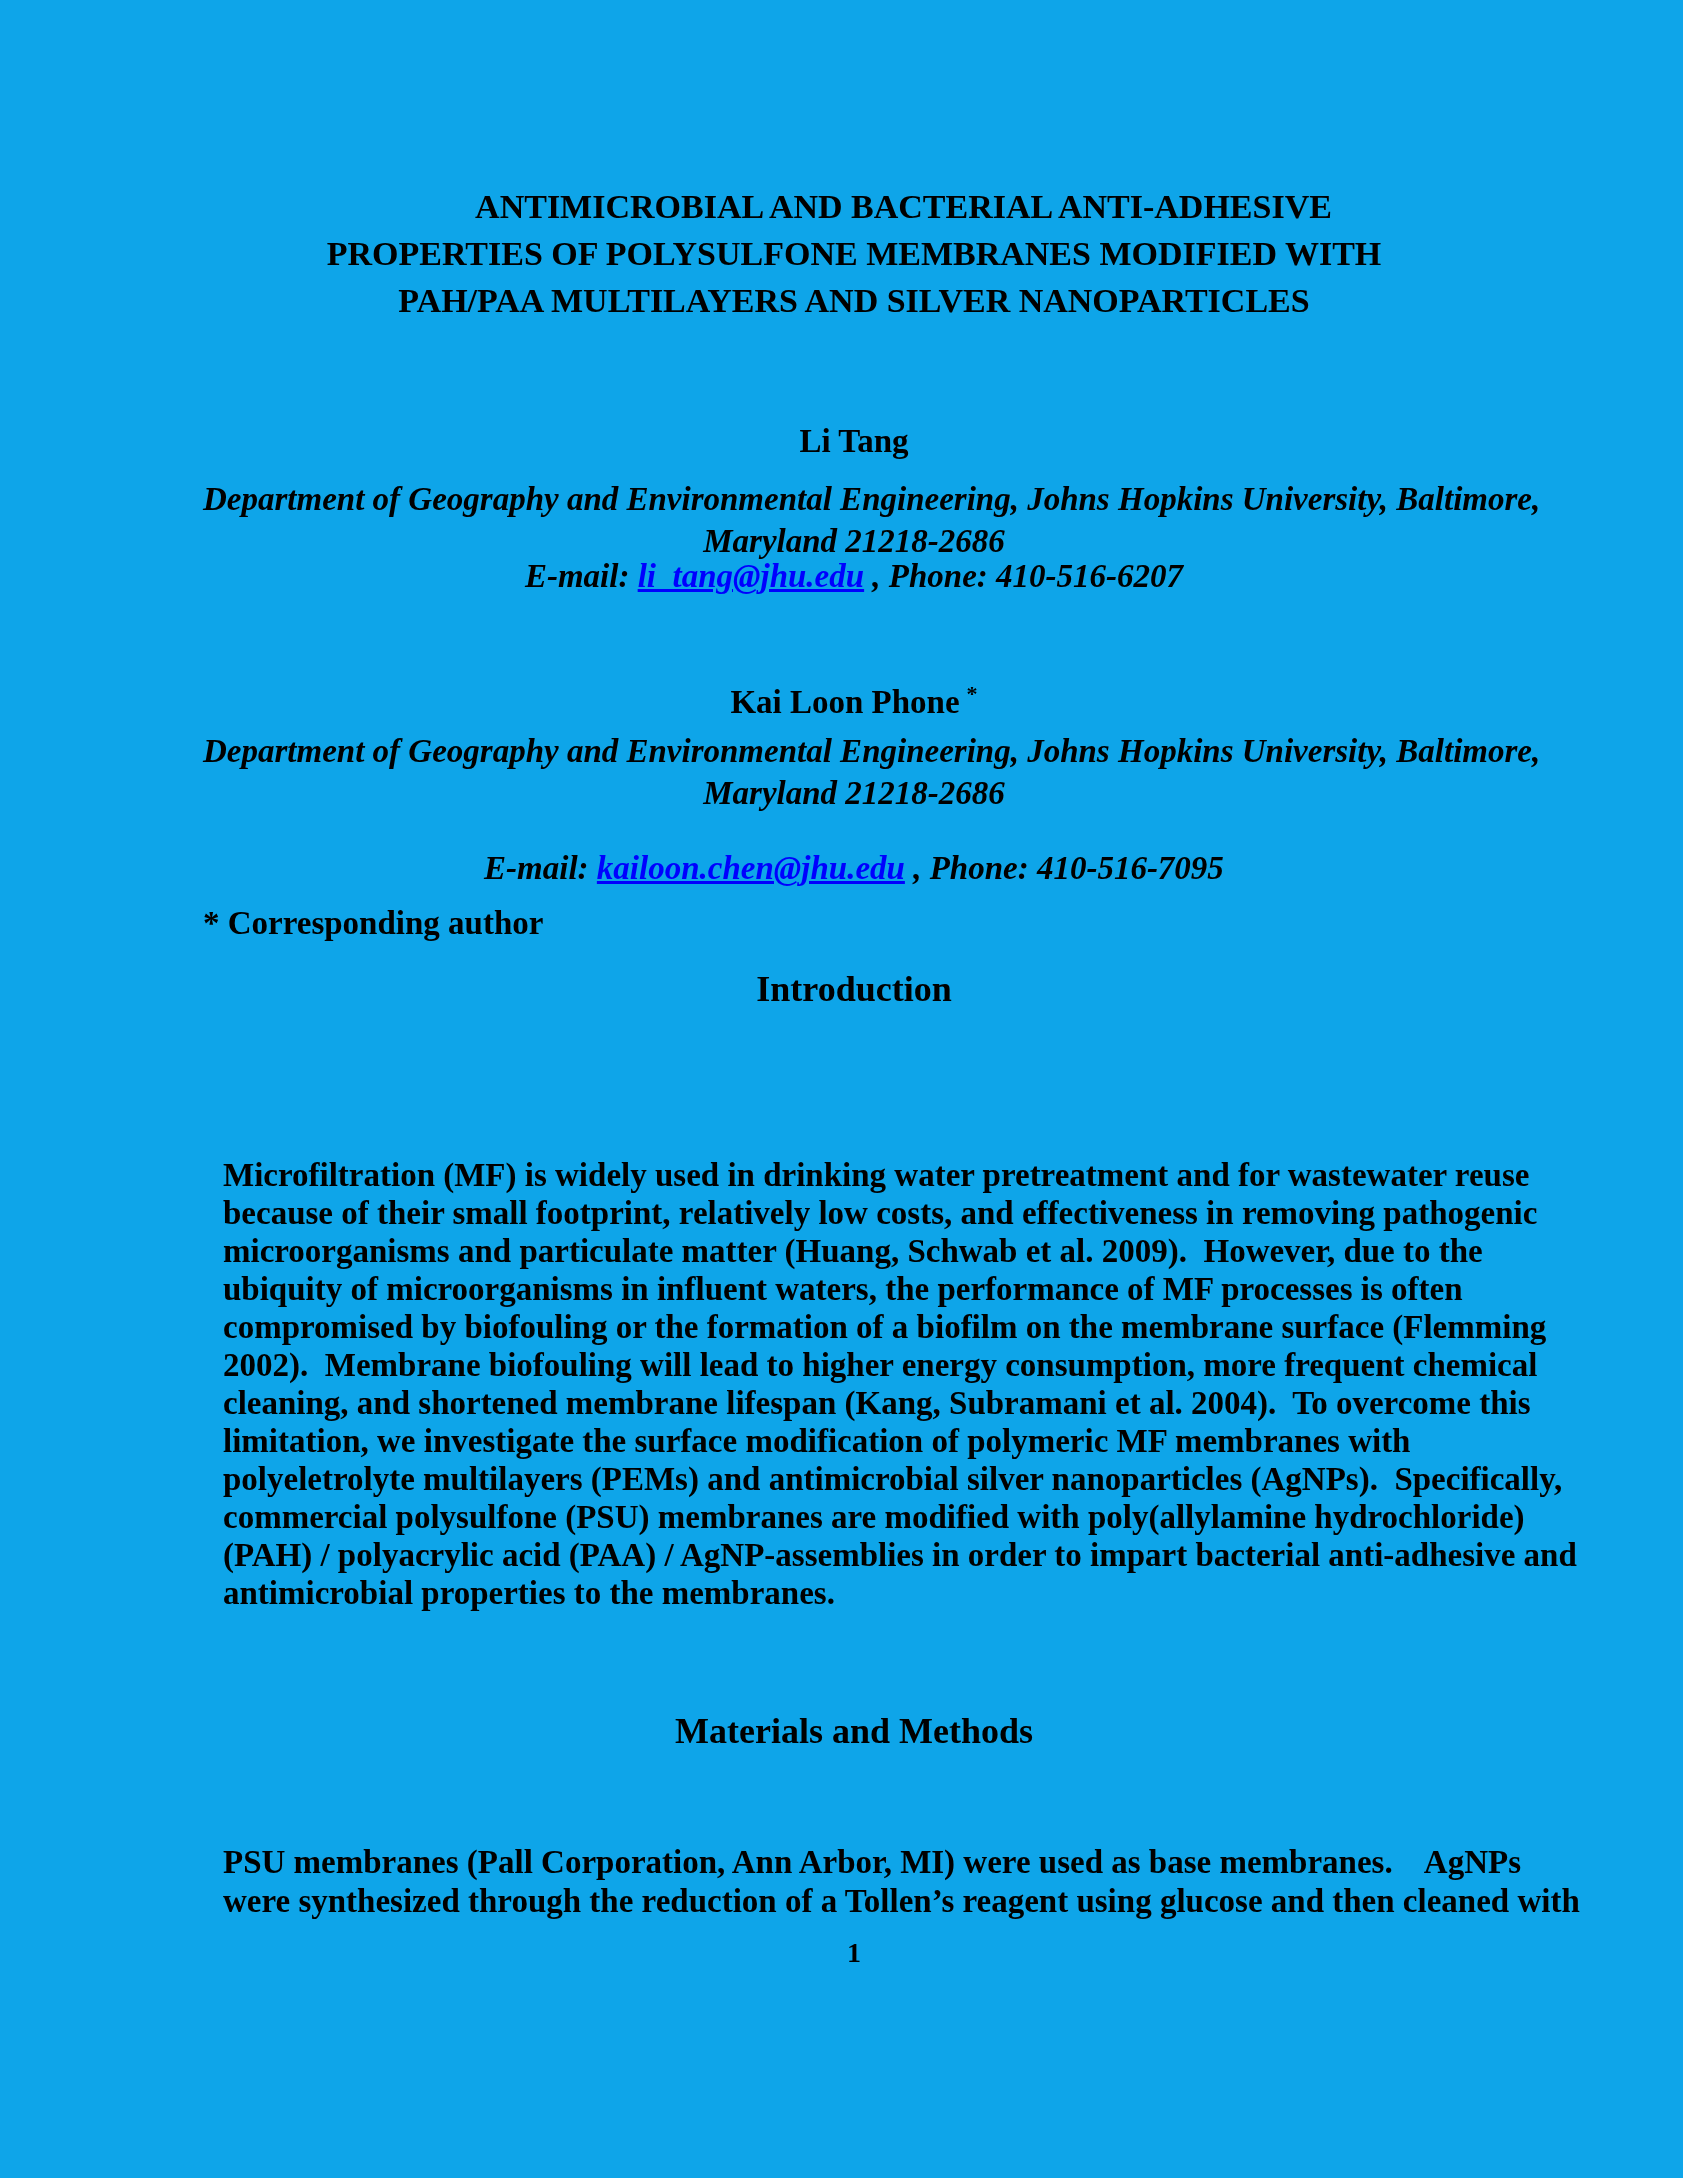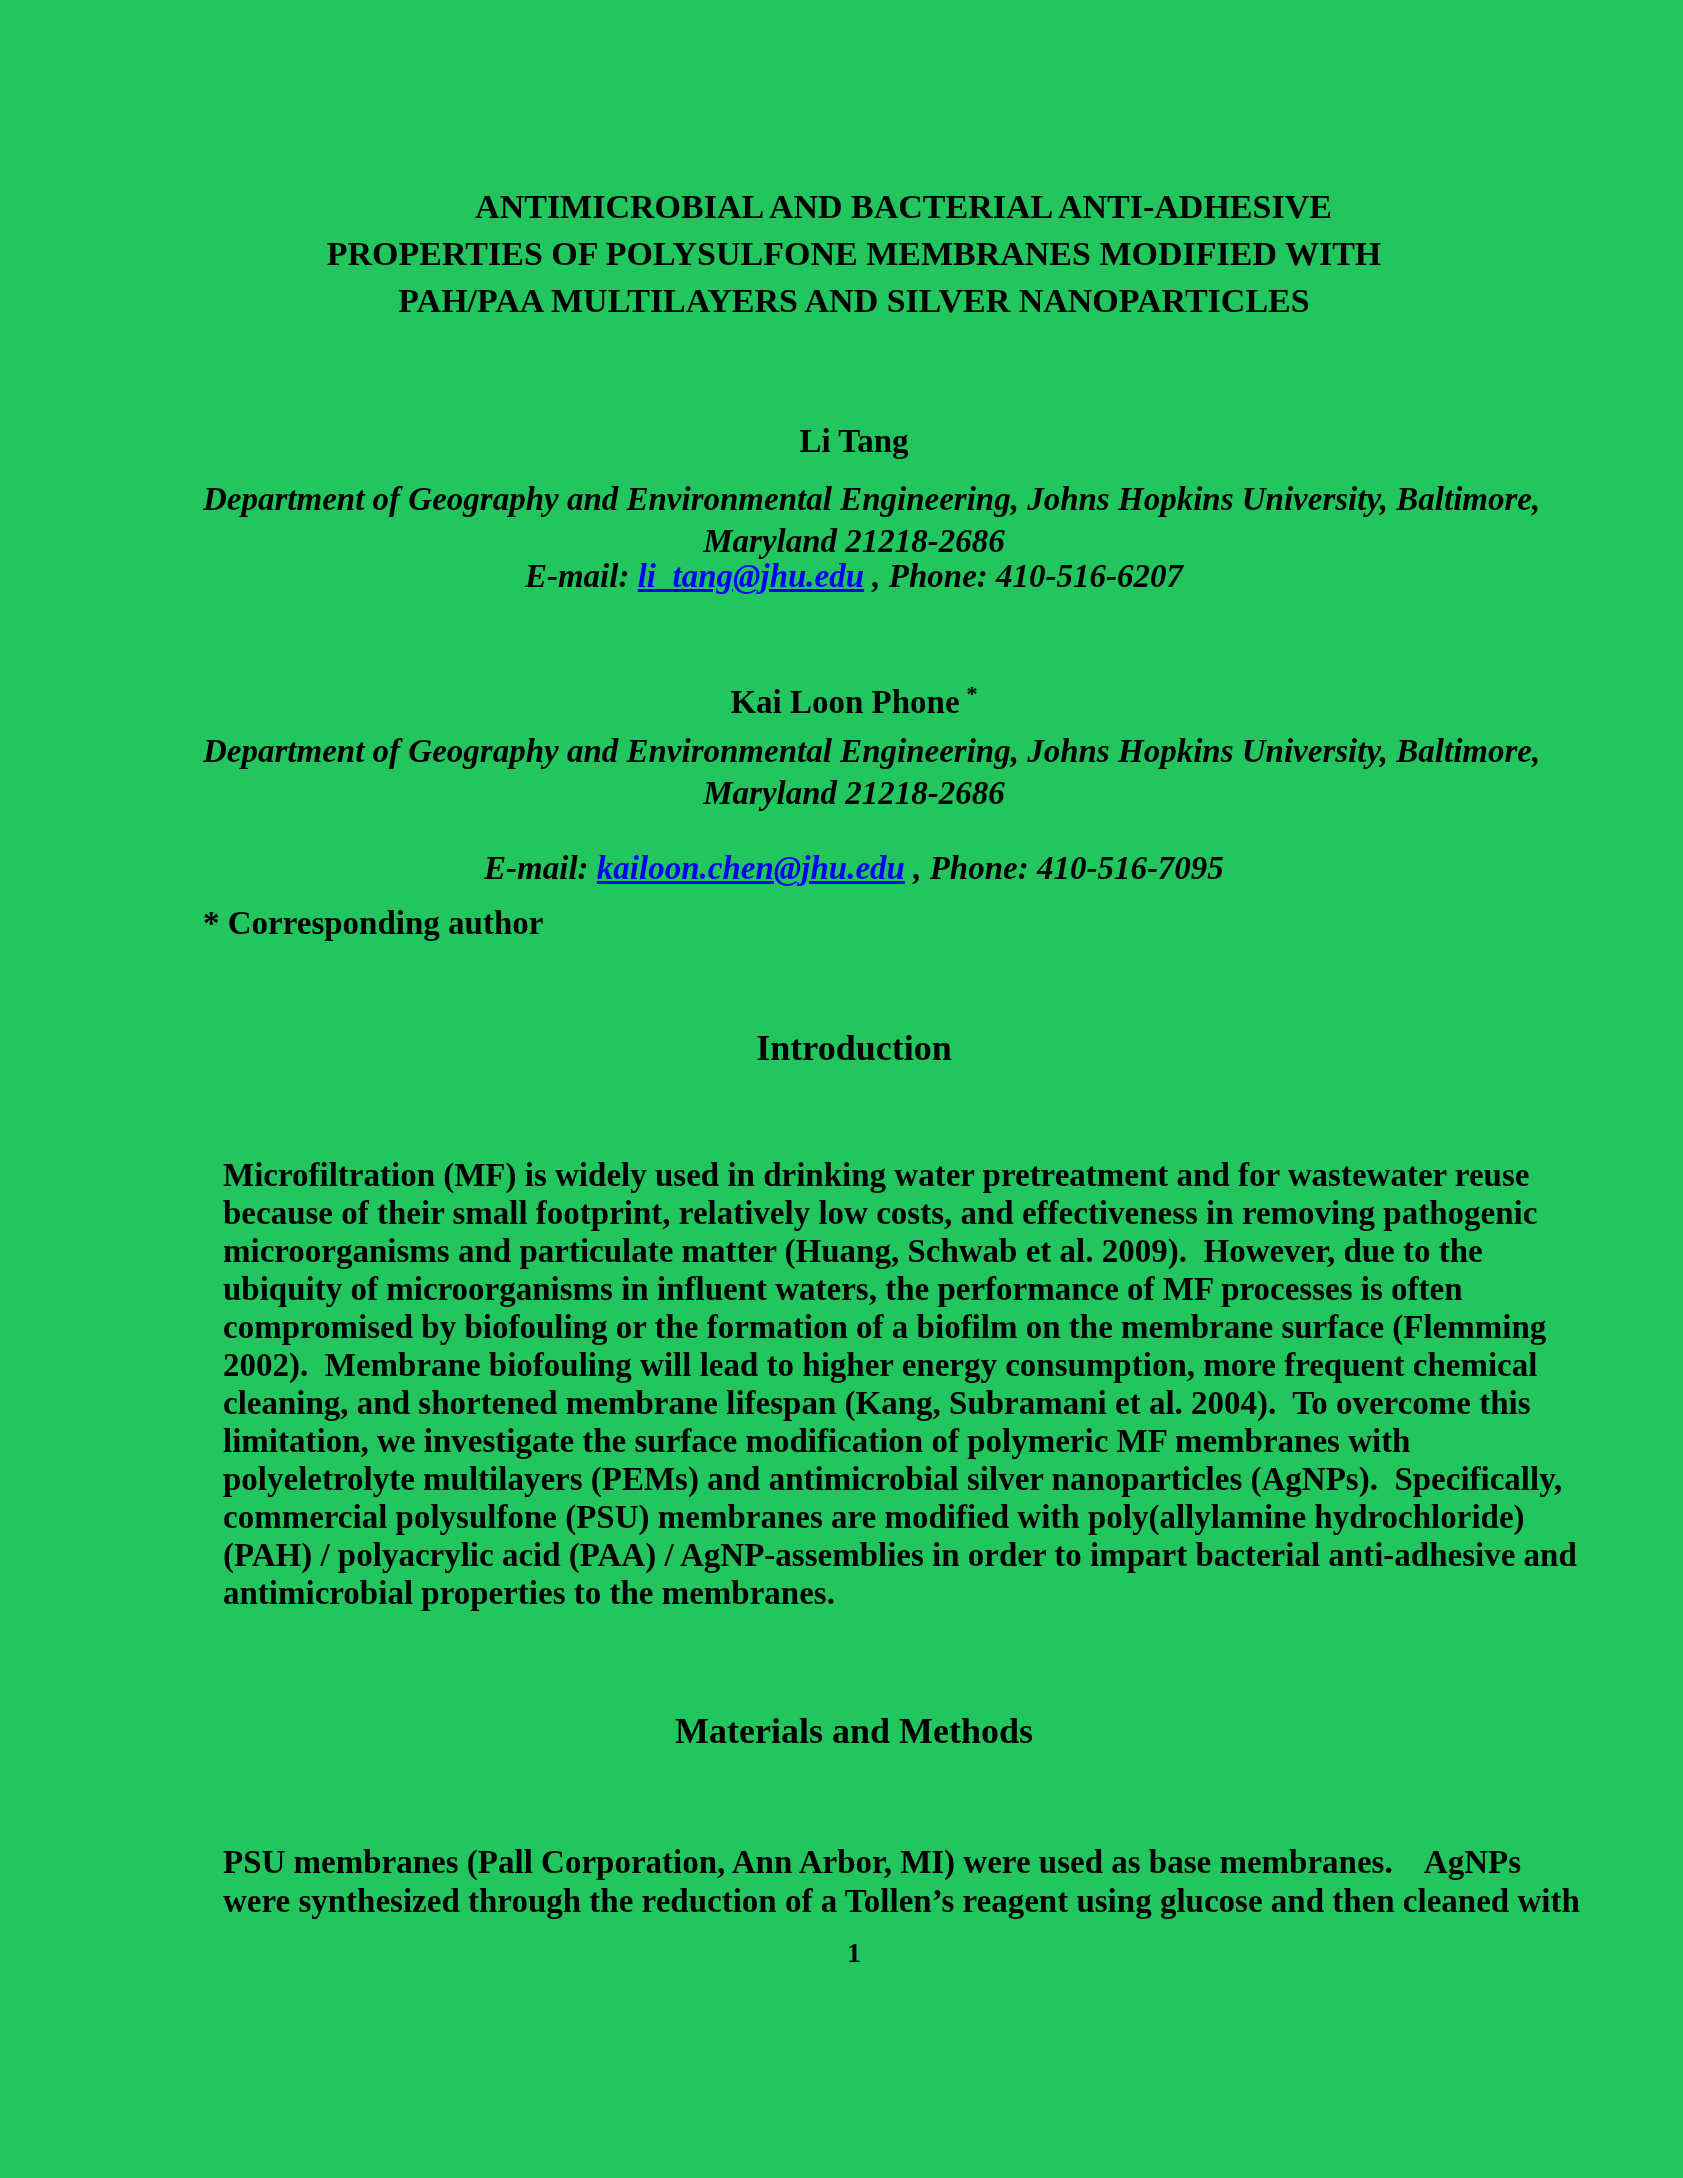--- a/index.html
+++ b/index.html
@@ -4,21 +4,21 @@
 <style>
   html, body {
     margin: 0;
     padding: 0;
     background: #ffffff;
   }
   .page {
     position: relative;
     width: 1683px;
     height: 2178px;
-    background: #22c55e;
+    background: #0ea5e9;
     color: #000000;
     font-family: "Liberation Serif", "DejaVu Serif", serif;
     overflow: hidden;
   }
   .abs {
     position: absolute;
     left: 203px;
     width: 1302px;
     font-weight: bold;
   }
@@ -67,21 +67,21 @@
     top: 903px;
     font-size: 33px;
     line-height: 40px;
     text-align: left;
   }
   .section-heading {
     font-size: 36px;
     font-weight: bold;
     line-height: 44px;
   }
-  .heading-intro { top: 1026px; }
+  .heading-intro { top: 967px; }
   .heading-mm { top: 1709px; }
   .body-paragraph {
     font-size: 33px;
     line-height: 38px;
     text-align: left;
     margin-left: 20px;
   }
   .para-intro { top: 1156px; }
   .para-mm { top: 1843px; line-height: 39px; }
   .page-footer {

